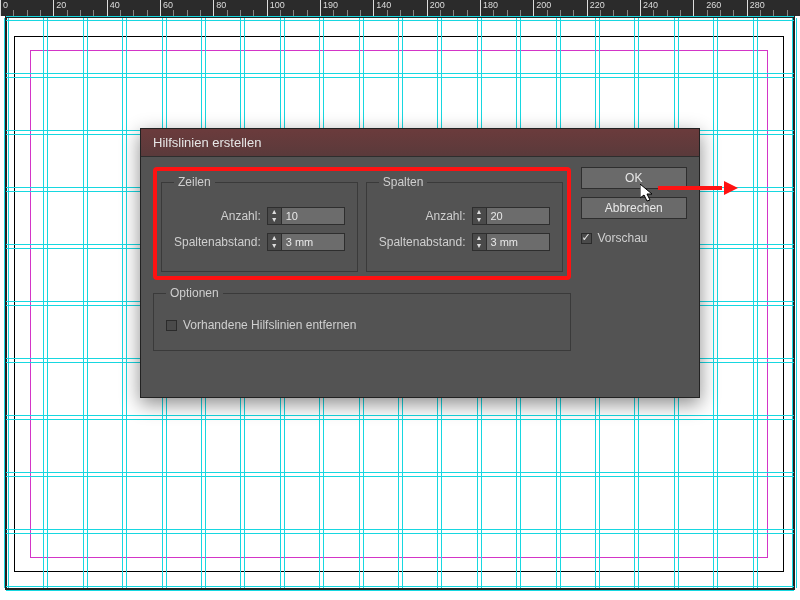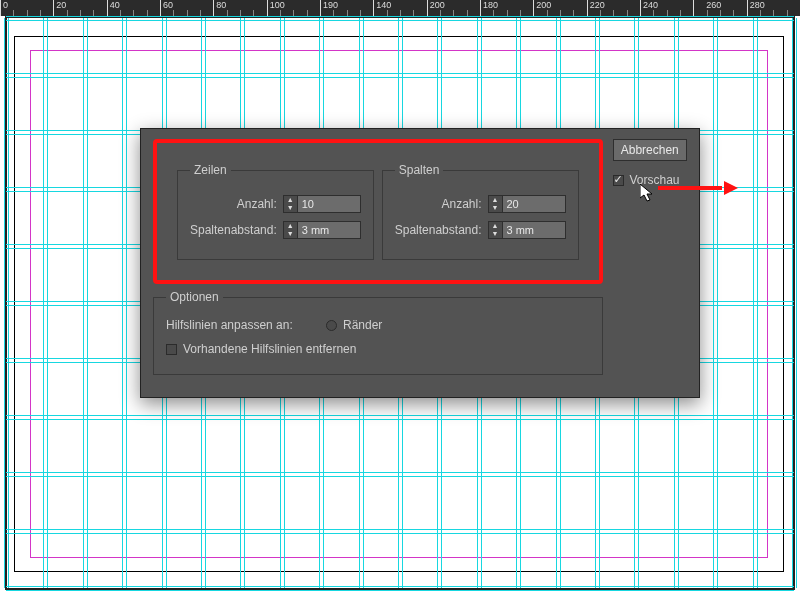--- a/index.html
+++ b/index.html
@@ -20,21 +20,21 @@
 
   
   .dialog{position:absolute;left:140px;top:128px;width:560px;height:270px;
           background:#535353;border:1px solid #222;box-shadow:0 6px 18px rgba(0,0,0,.45);z-index:10;color:#cfcfcf;}
   .dialog .titlebar{height:28px;line-height:28px;padding:0 12px;color:#e6e6e6;font-size:13px;
           background:linear-gradient(#6b3b3c,#5a3a3b);border-bottom:1px solid #2e2e2e;}
   .dialog .body{display:flex;gap:10px;padding:10px 12px 4px 12px;}
   .cols{flex:1 1 auto;}
   .side{width:110px;display:flex;flex-direction:column;gap:8px;align-items:stretch;}
 
-  .highlight{border:4px solid #ff1212;border-radius:4px;padding:20px;display:flex;gap:8px;margin-bottom:6px;}
+  .highlight{border:4px solid #ff1212;border-radius:4px;padding:4px;display:flex;gap:8px;margin-bottom:6px;}
   fieldset.group{border:1px solid #3a3a3a;margin:0;padding:10px 12px 12px 12px;flex:1;min-width:0;}
   fieldset.group legend{padding:0 4px;color:#cfcfcf;font-size:12px;}
   .row{display:flex;align-items:center;justify-content:flex-end;gap:4px;margin:8px 0;}
   .row label{flex:1;text-align:right;white-space:nowrap;padding-right:2px;}
   .spin{display:flex;align-items:stretch;border-radius:6px;}
   .spin .ar{width:14px;display:flex;flex-direction:column;border:1px solid #2e2e2e;border-right:none;background:#4a4a4a;}
   .spin .ar span{flex:1;font-size:7px;line-height:7px;text-align:center;color:#ddd;user-select:none;}
   .spin input{width:64px;height:18px;border:1px solid #2e2e2e;background:#6c6c6c;color:#e8e8e8;font-size:11px;padding:0 4px;}
 
   fieldset.options{border:1px solid #3a3a3a;margin:0;padding:8px 12px 12px 12px;}
@@ -190,20 +190,21 @@
       <div class="g" style="top: 515px;"></div>
       <div class="g" style="top: 568px;"></div>
       <div class="g" style="top: 572px;"></div>
     </div>
 
   <div class="pasteboard"></div>
   <div class="page"></div>
   <div class="margins"></div>
 
   <div class="dialog">
+    <div class="titlebar">Hilfslinien erstellen</div>
     <div class="body">
       <div class="cols">
         <div class="highlight">
 
           <fieldset class="group">
             <legend>Zeilen</legend>
             <div class="row">
               <label>Anzahl:</label>
               <div class="spin">
                 <div class="ar">
@@ -245,37 +246,31 @@
                     <span>▼</span>
                   </div>
                 <input value="3 mm" style="">
               </div>
             </div>
           </fieldset>
         </div>
 
         <fieldset class="options">
           <legend>Optionen</legend>
-          <div class="opt-row">
-            <span class="opt-lbl">Hilfslinien anpassen an:</span>
-            <span class="radio" id="r-margins">
-              <span class="dot"></span>
-              <span>Ränder</span>
-            </span>
-          </div>
           <div class="opt-row" style="margin-top:10px">
             <span class="check" id="c-remove">
               <span class="box"></span>
               <span>Vorhandene Hilfslinien entfernen</span>
             </span>
           </div>
         </fieldset>
       </div>
 
       <div class="side">
+        <button class="btn">OK</button>
         <button class="btn">Abbrechen</button>
         <span class="check sel" id="c-preview" style="margin-top:4px">
           <span class="box"></span>
           <span>Vorschau</span>
         </span>
       </div>
     </div>
   </div>
 
   <div class="arrow">

